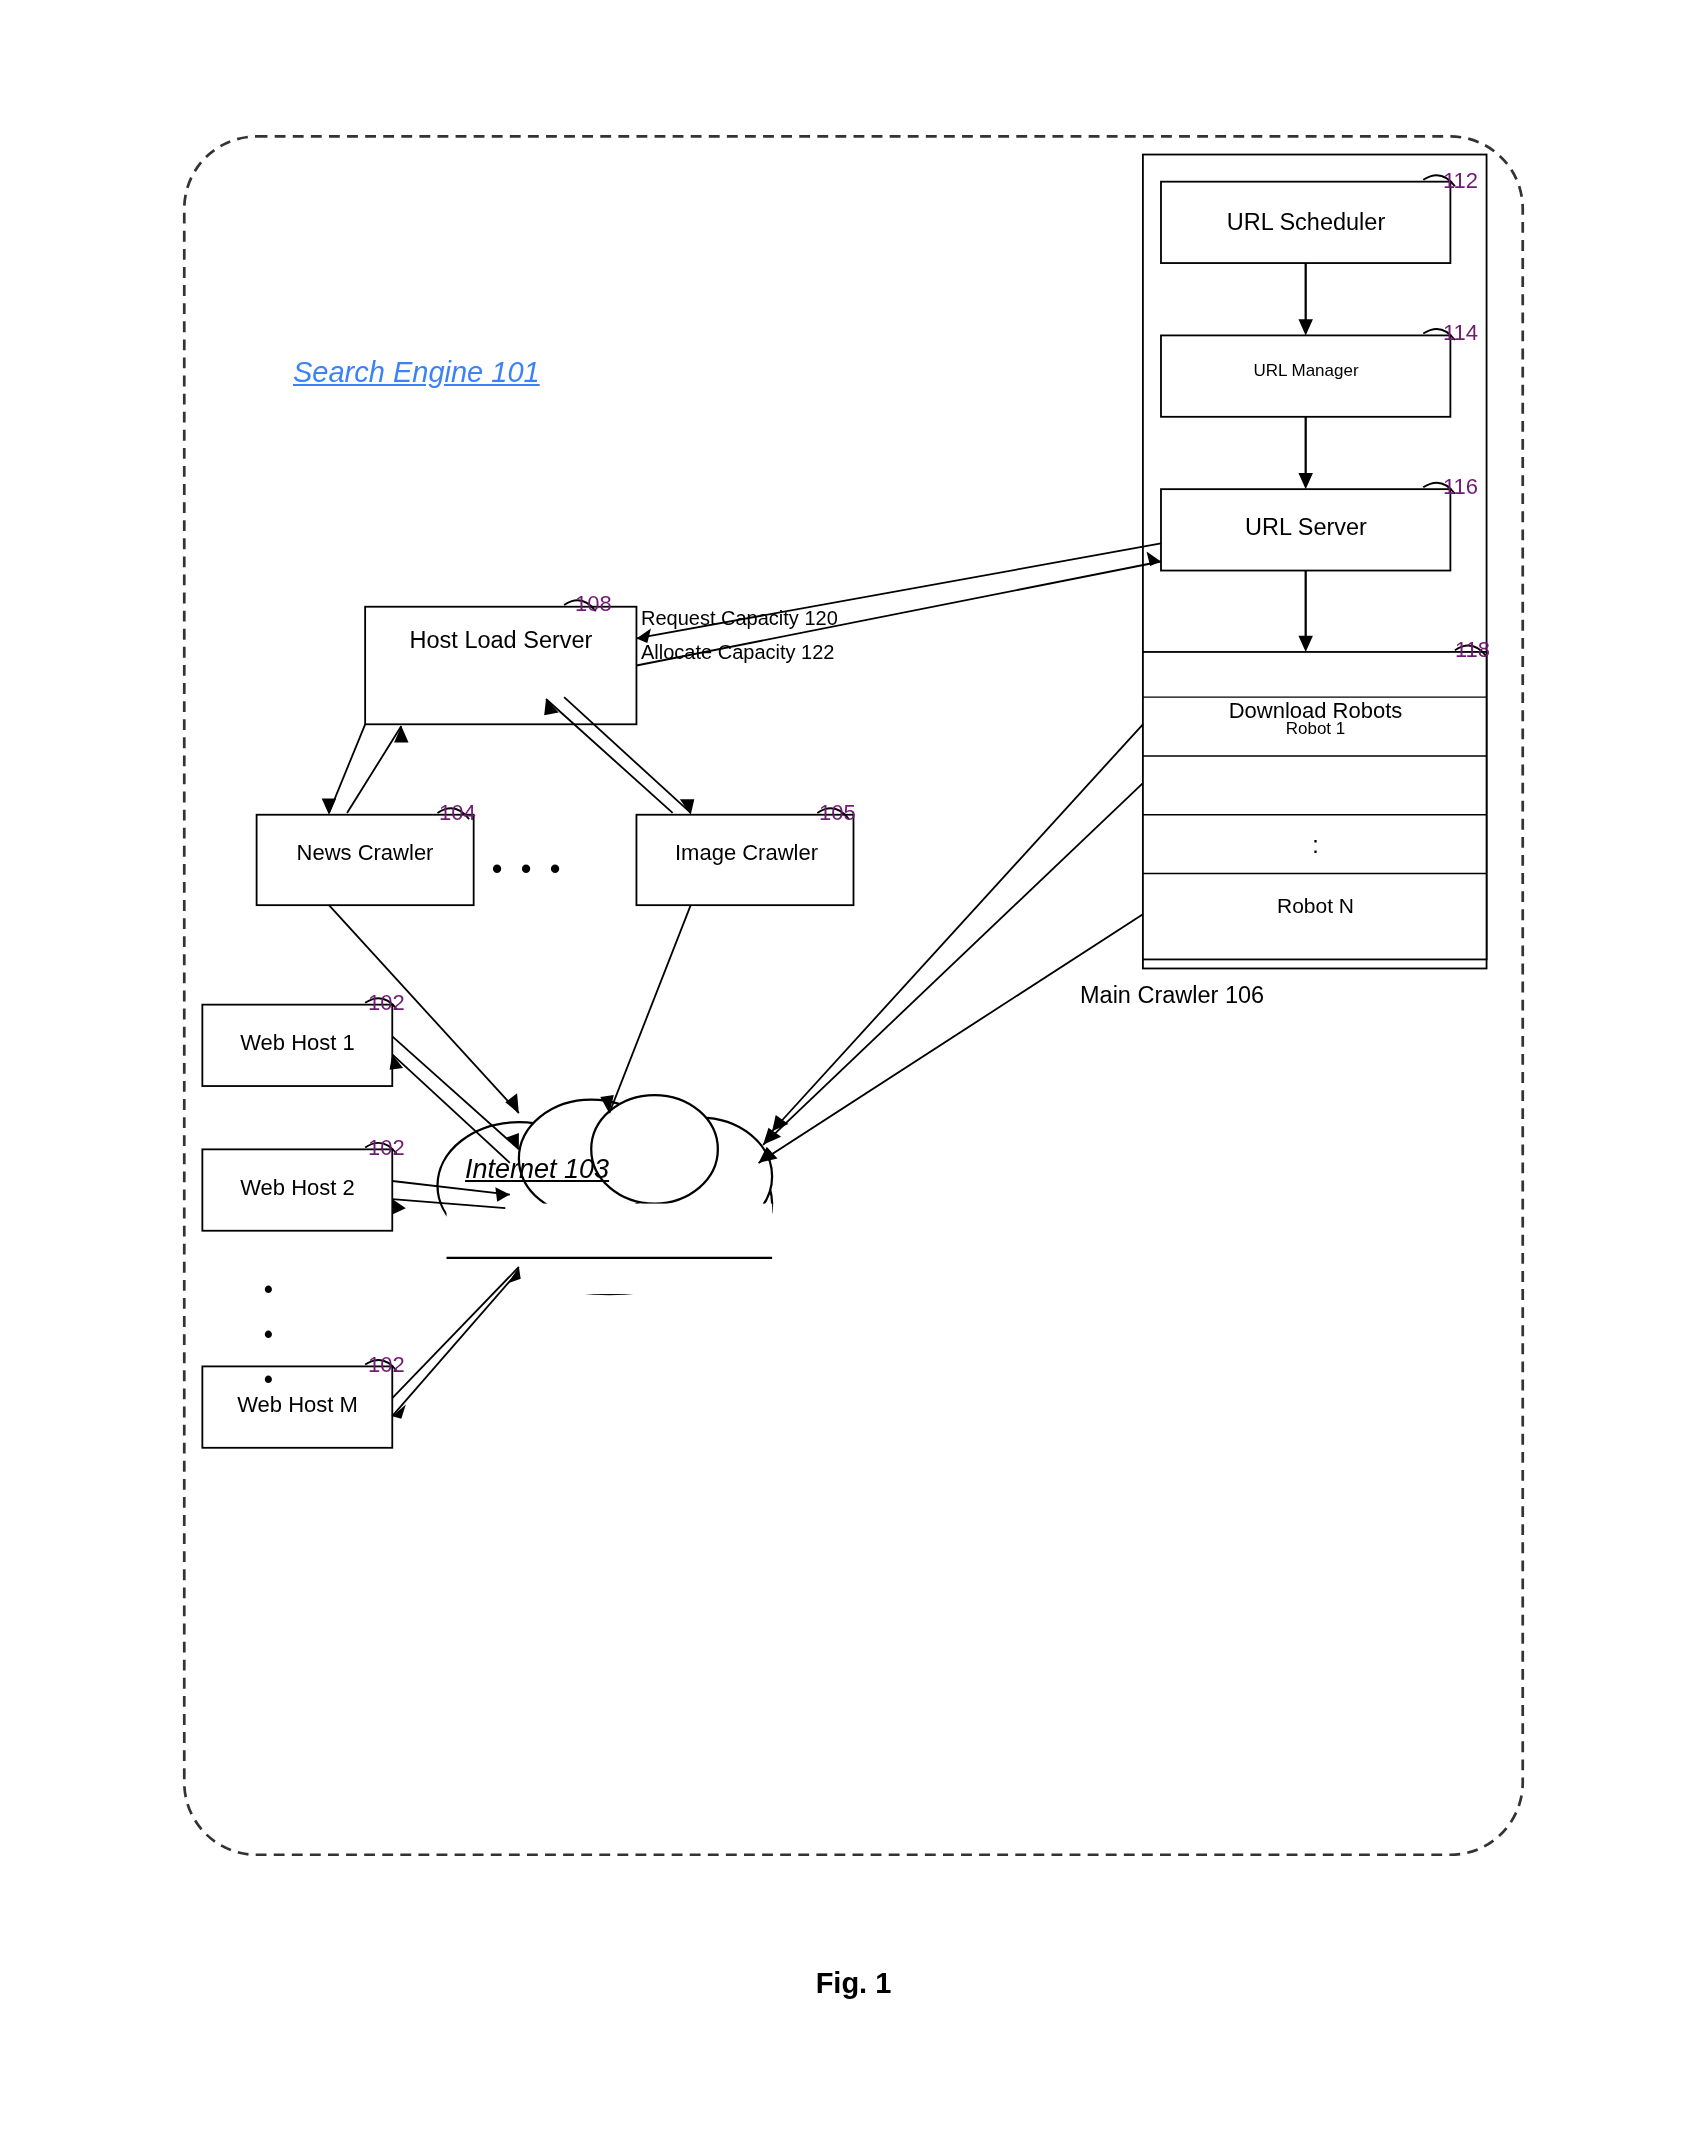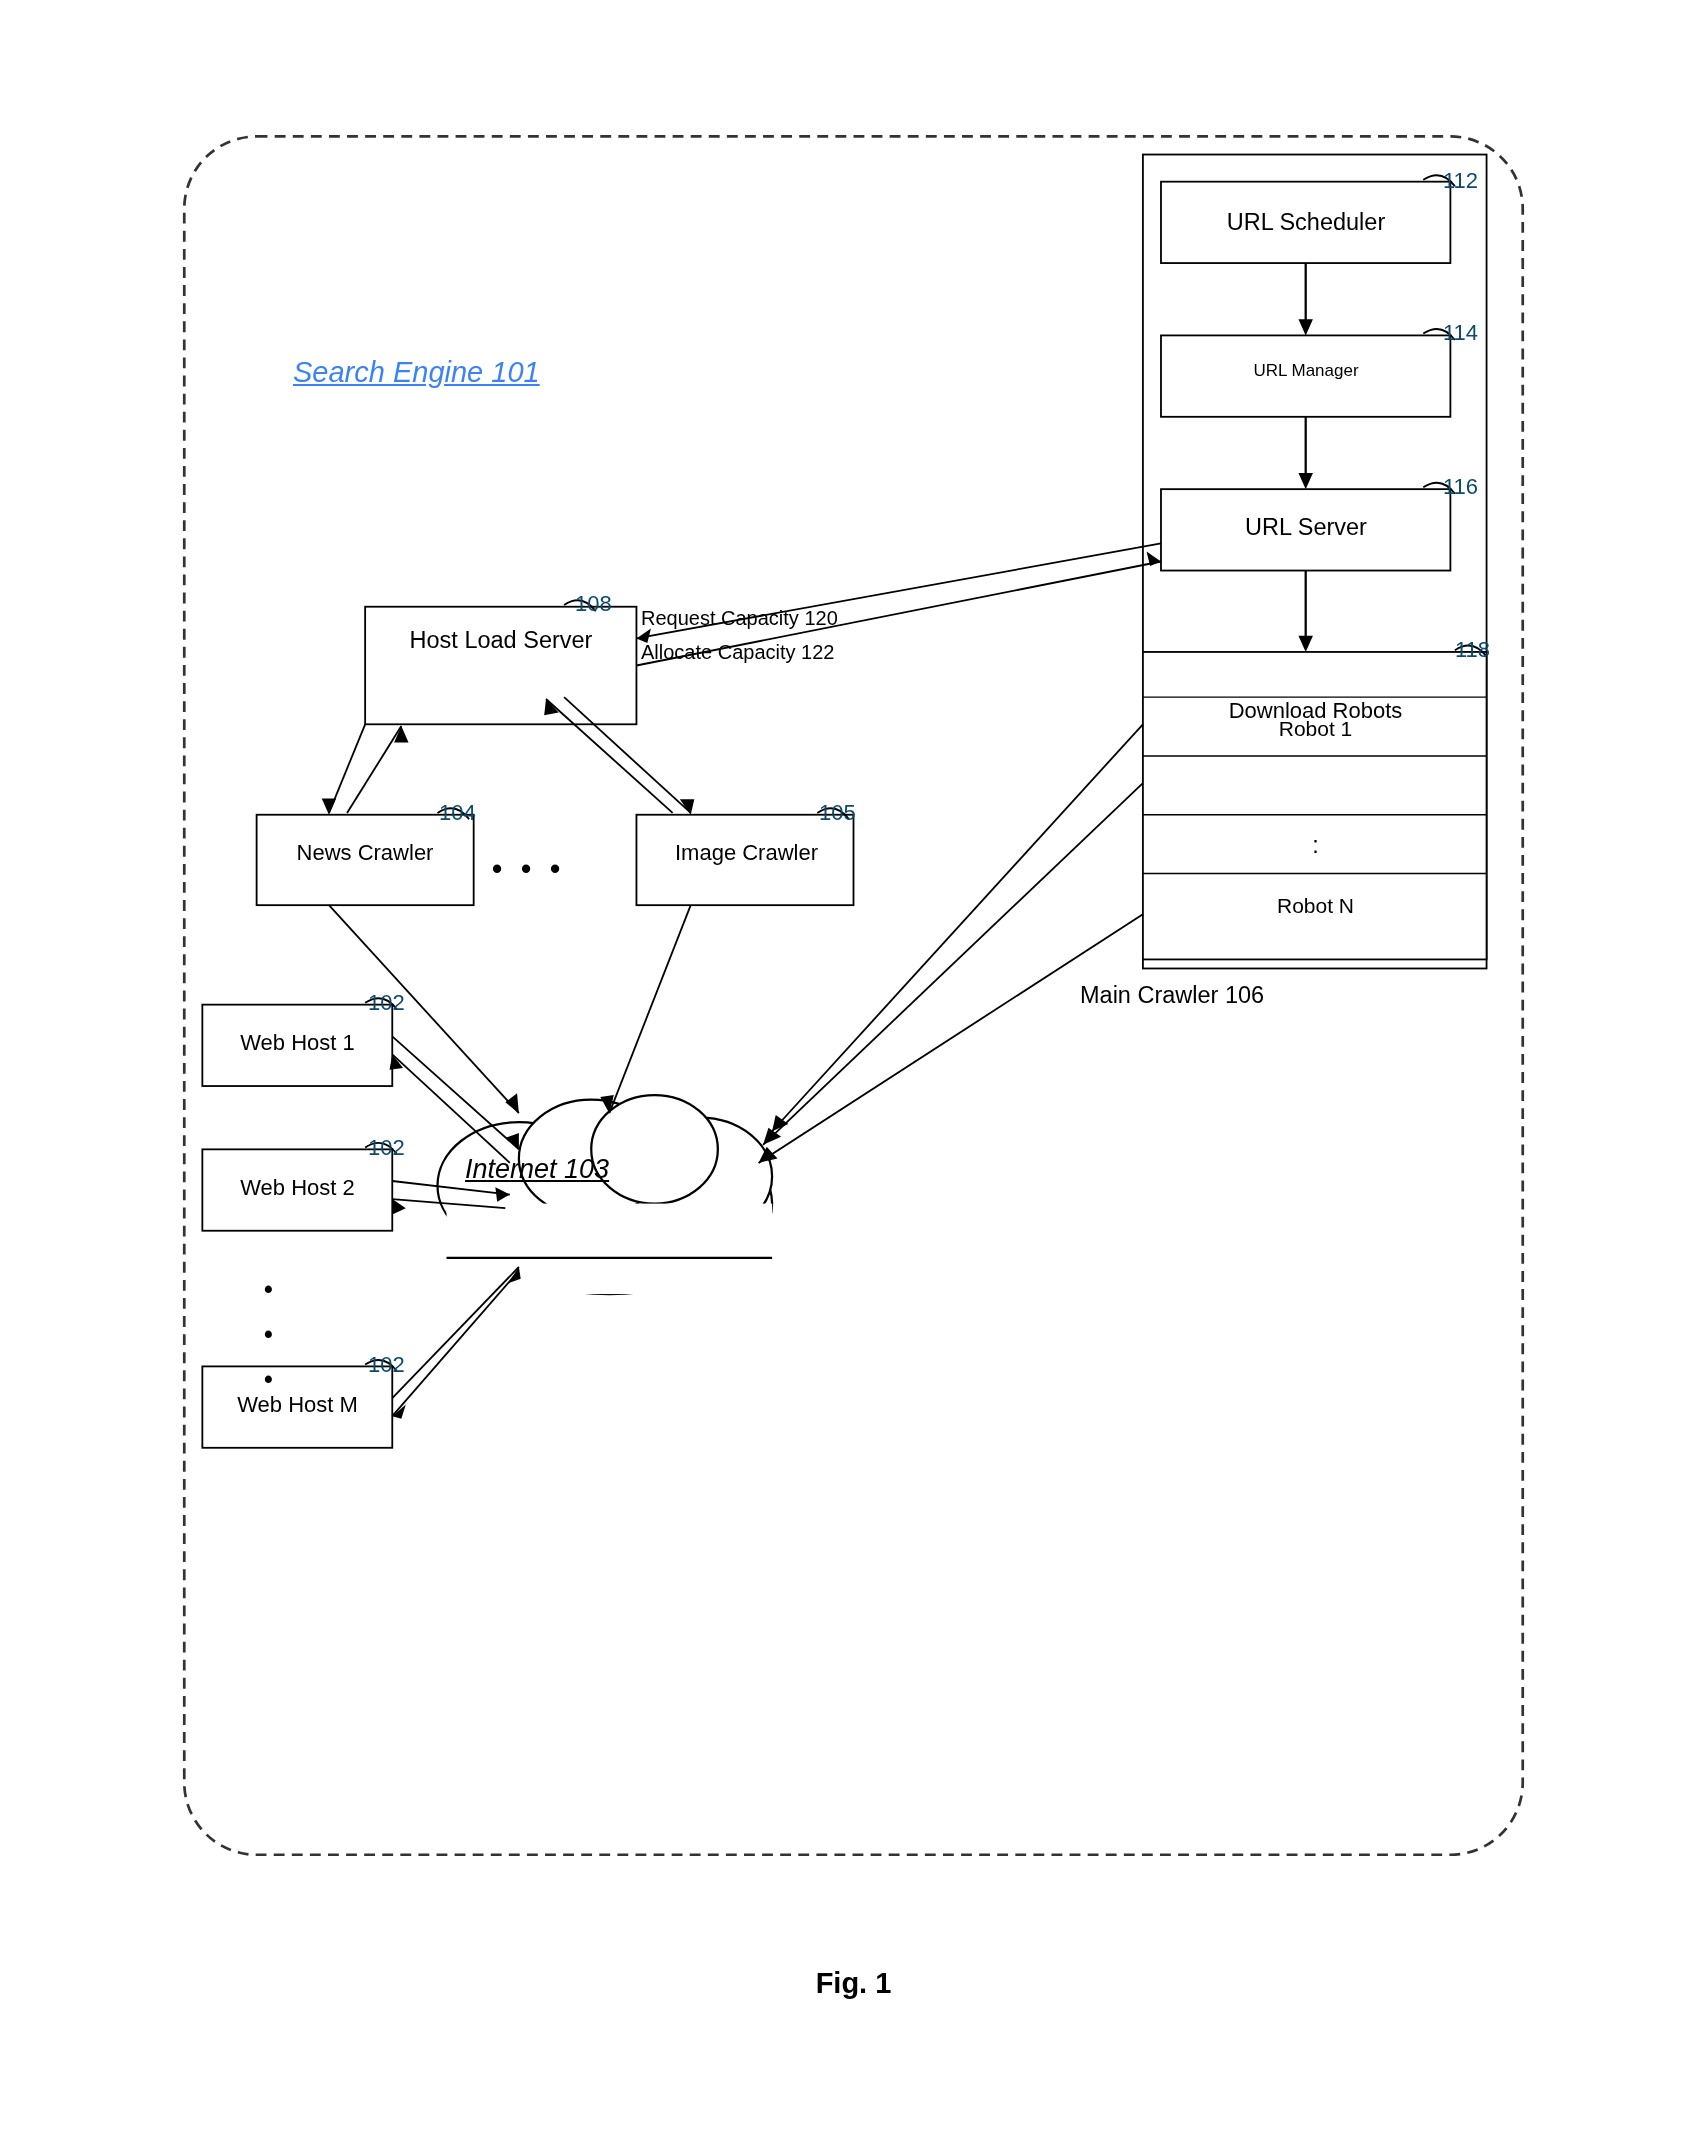--- a/index.html
+++ b/index.html
@@ -24,21 +24,21 @@
       font-size: 29px;
       font-style: italic;
       text-decoration: underline;
       color: #3b82f6;
       margin-top: 12px;
     }
     
     .ref-num {
       position: absolute;
       font-size: 22px;
-      color: #0c4a6e;
+      color: #701a75;
     }
     
     .svg-overlay {
       position: absolute;
       top: 0;
       left: 0;
       width: 100%;
       height: 100%;
       pointer-events: none;
     }
@@ -173,21 +173,21 @@
 
   <div style="position:absolute; top:279px; left:1036px; width:280px; text-align:center; font-size:17px;">URL Manager</div>
   <div class="ref-num" style="top:238px; left:1313px;">114</div>
 
   <div style="position:absolute; top:432px; left:1036px; width:280px; text-align:center; font-size:23.5px;">URL Server</div>
   <div class="ref-num" style="top:392px; left:1313px;">116</div>
 
   <div style="position:absolute; top:577px; left:1018px; width:335px; text-align:center; font-size:22px; padding:7.2px 0;margin-top:32px;">Download Robots</div>
   <div class="ref-num" style="top:555px; left:1325px;">118</div>
 
-  <div style="position:absolute; top:621px; left:1018px; width:335px; text-align:center; font-size:21px; height:52px; display:flex; align-items:center; justify-content:center;">Robot 1</div>
+  <div style="position:absolute; top:621px; left:1018px; width:335px; text-align:center; font-size:17px; height:52px; display:flex; align-items:center; justify-content:center;">Robot 1</div>
 
 
   <div style="position:absolute; top:738px; left:1018px; width:335px; text-align:center; font-size:23.5px; height:52px; display:flex; align-items:center; justify-content:center;">:</div>
 
   <div style="position:absolute; top:798px; left:1018px; width:335px; text-align:center; font-size:21px; height:52px; display:flex; align-items:center; justify-content:center;">Robot N</div>
 
   <div style="position:absolute; top:900px; left:950px; font-size:23.5px;">Main Crawler 106</div>
 
   <div style="position:absolute; top:543px; left:240px; width:262px; text-align:center; font-size:23.5px; line-height:1.3;">Host Load Server</div>
   <div class="ref-num" style="top:509px; left:445px;">108</div>

